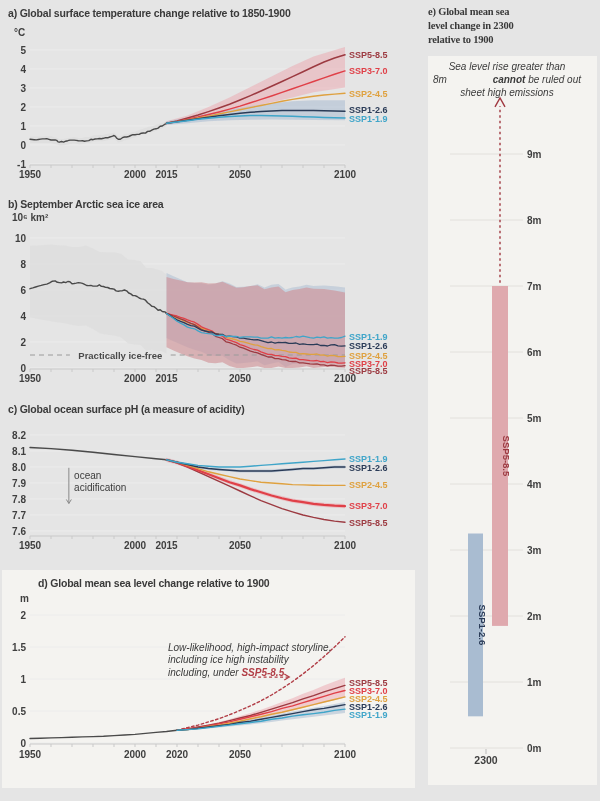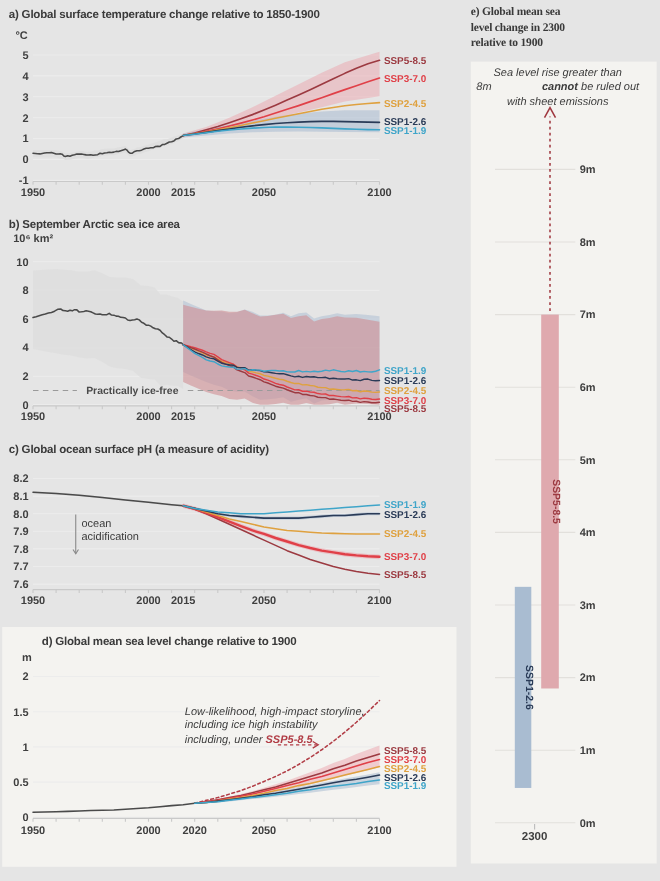--- a/index.html
+++ b/index.html
@@ -290,16 +290,16 @@
 
   <div class="annotation-d">
     <span>Low-likelihood, high-impact storyline,</span><br>
     <span>including ice high instability</span><br>
     <span>including, under </span><span class="ssp-red">SSP5-8.5</span>
   </div>
 
   <div class="note-e">
     <span>Sea level rise greater than</span><br>
     <span>8m </span><b>cannot</b><span> be ruled out</span><br>
-    <span>with sheet emissions</span>
+    <span>sheet high emissions</span>
   </div>
 
 </div>
 
 </body></html>

